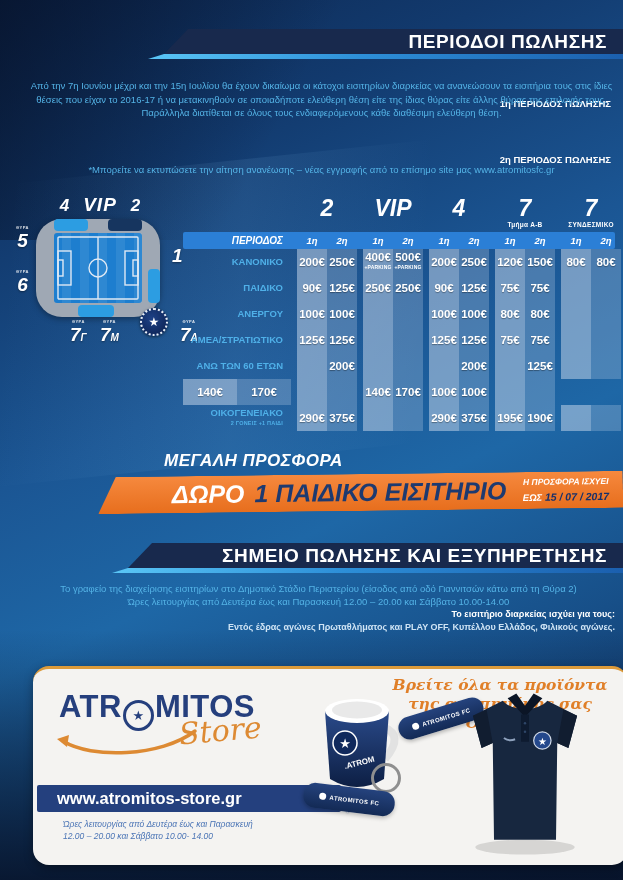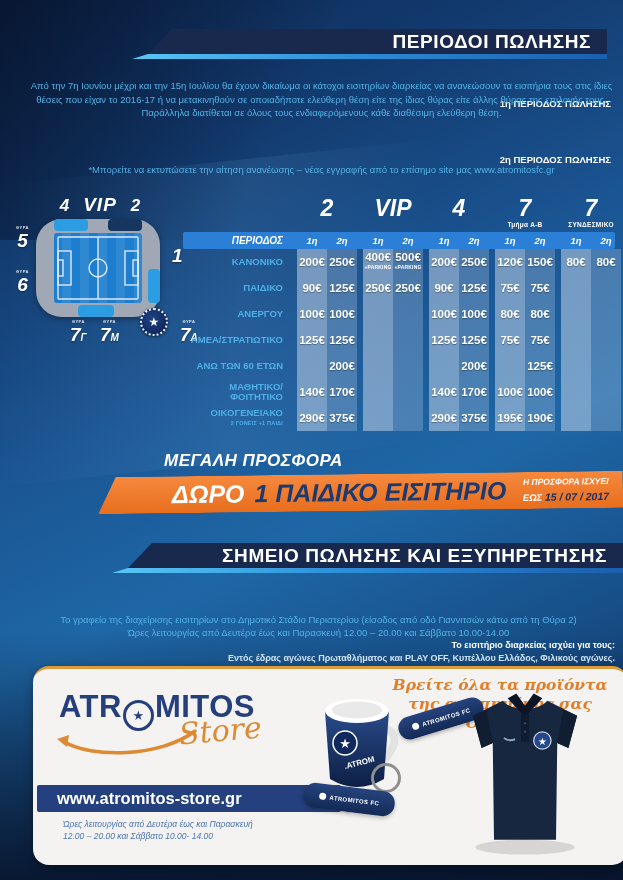--- a/index.html
+++ b/index.html
@@ -14,21 +14,21 @@
   .ov-bottomdark{position:absolute;left:0;bottom:0;width:100%;height:250px;z-index:1;
     background:linear-gradient(to bottom,rgba(9,22,46,0),rgba(9,22,46,.45) 45%,rgba(7,18,40,.9) 100%);pointer-events:none;}
 
   
   .band{position:absolute;z-index:3;}
   .band .bar{height:25px;background:#18294d;display:flex;align-items:center;justify-content:flex-end;
     padding-right:16px;clip-path:polygon(40px 0,100% 0,100% 100%,16px 100%);}
   .band .stripe{height:5px;background:linear-gradient(90deg,#5ac6f6,#2d8fd8 45%,#1b5fae);
     clip-path:polygon(16px 0,100% 0,100% 100%,0 100%);}
   .band-title{color:#fff;font-weight:bold;font-size:19px;letter-spacing:.6px;white-space:nowrap;}
-  .band1{left:132px;top:29px;width:475px;}
+  .band1{left:148px;top:29px;width:475px;}
   .band2{left:112px;top:543px;width:511px;}
 
   .subhead{position:absolute;left:0;right:12px;text-align:right;color:#fff;font-weight:bold;font-size:9.5px;z-index:2;margin-top:32px;}
   .para{position:absolute;left:28px;right:8px;margin:0;text-align:center;color:#54b3e6;font-size:9.5px;line-height:13.5px;z-index:2;}
   .h1{top:66px;} .p1{top:79px;} .h2{top:122px;} .p2{top:135px;} .pnote{top:163px;}
 
   
   .stadium{position:absolute;left:14px;top:194px;width:172px;height:152px;z-index:2;color:#fff;}
   .st-toplabel{position:absolute;left:0;right:0;top:0;display:flex;justify-content:center;gap:14px;
     align-items:baseline;font-weight:bold;font-style:italic;}
@@ -84,21 +84,21 @@
   .ovalid{position:absolute;right:14px;top:4px;text-align:center;font-style:italic;font-weight:bold;line-height:13px;}
   .ovalid .l1{color:#fff;font-size:8.5px;display:block;}
   .ovalid .l2{color:#fff;font-size:9.5px;} .ovalid .dt{color:#16306b;font-size:10.5px;}
   .oband2{position:absolute;left:126px;top:513px;width:497px;height:17px;z-index:2;background:#3f6ea9;
     clip-path:polygon(10px 0,100% 0,100% 100%,0 100%);}
   .oband2 .ages{position:absolute;left:110px;width:220px;text-align:center;line-height:17px;
     color:#13305f;font-weight:bold;font-style:italic;font-size:9px;}
   .oband2 .exc{position:absolute;right:28px;line-height:17px;color:#13305f;font-weight:bold;font-style:italic;font-size:9px;}
 
   
-  .sp-lines{position:absolute;left:22px;right:8px;top:583px;z-index:2;margin-top:31px;}
+  .sp-lines{position:absolute;left:22px;right:8px;top:583px;z-index:2;}
   .sp-lines .ln{text-align:center;color:#54b3e6;font-size:9.5px;line-height:12.5px;}
   .sp-lines .lnb{text-align:right;color:#fff;font-weight:bold;font-size:9px;line-height:12.5px;}
   .sp-lines .lnb2{text-align:right;color:#cfe4f5;font-weight:bold;font-size:9px;line-height:12.5px;}
 
   
   .card{position:absolute;left:33px;top:666px;width:556px;height:196px;background:#f4f3f1;
     border-radius:16px;border-top:3px solid #dd9b3a;z-index:2;box-shadow:0 3px 10px rgba(0,0,0,.35);padding-left:39px;}
   .logo{position:absolute;left:26px;top:20px;white-space:nowrap;}
   .brand{font-weight:bold;font-size:31px;color:#253f7d;letter-spacing:.5px;}
   .o-star{display:inline-flex;width:25px;height:25px;border:3.5px solid #253f7d;border-radius:50%;
@@ -426,21 +426,20 @@
           <div class="vcell c1">
             <span class="val">125€</span>
           </div>
         </div>
         <div class="pt-group">
           <div class="vcell c0"></div>
           <div class="vcell c1"></div>
         </div>
       </div>
       <div class="pt-row">
-        <div class="pt-label rlab">ΜΑΘΗΤΙΚΟ/ΦΟΙΤΗΤΙΚΟ</div>
         <div class="pt-group">
           <div class="vcell c0">
             <span class="val">140€</span>
           </div>
           <div class="vcell c1">
             <span class="val">170€</span>
           </div>
         </div>
         <div class="pt-group">
           <div class="vcell c0"></div>

